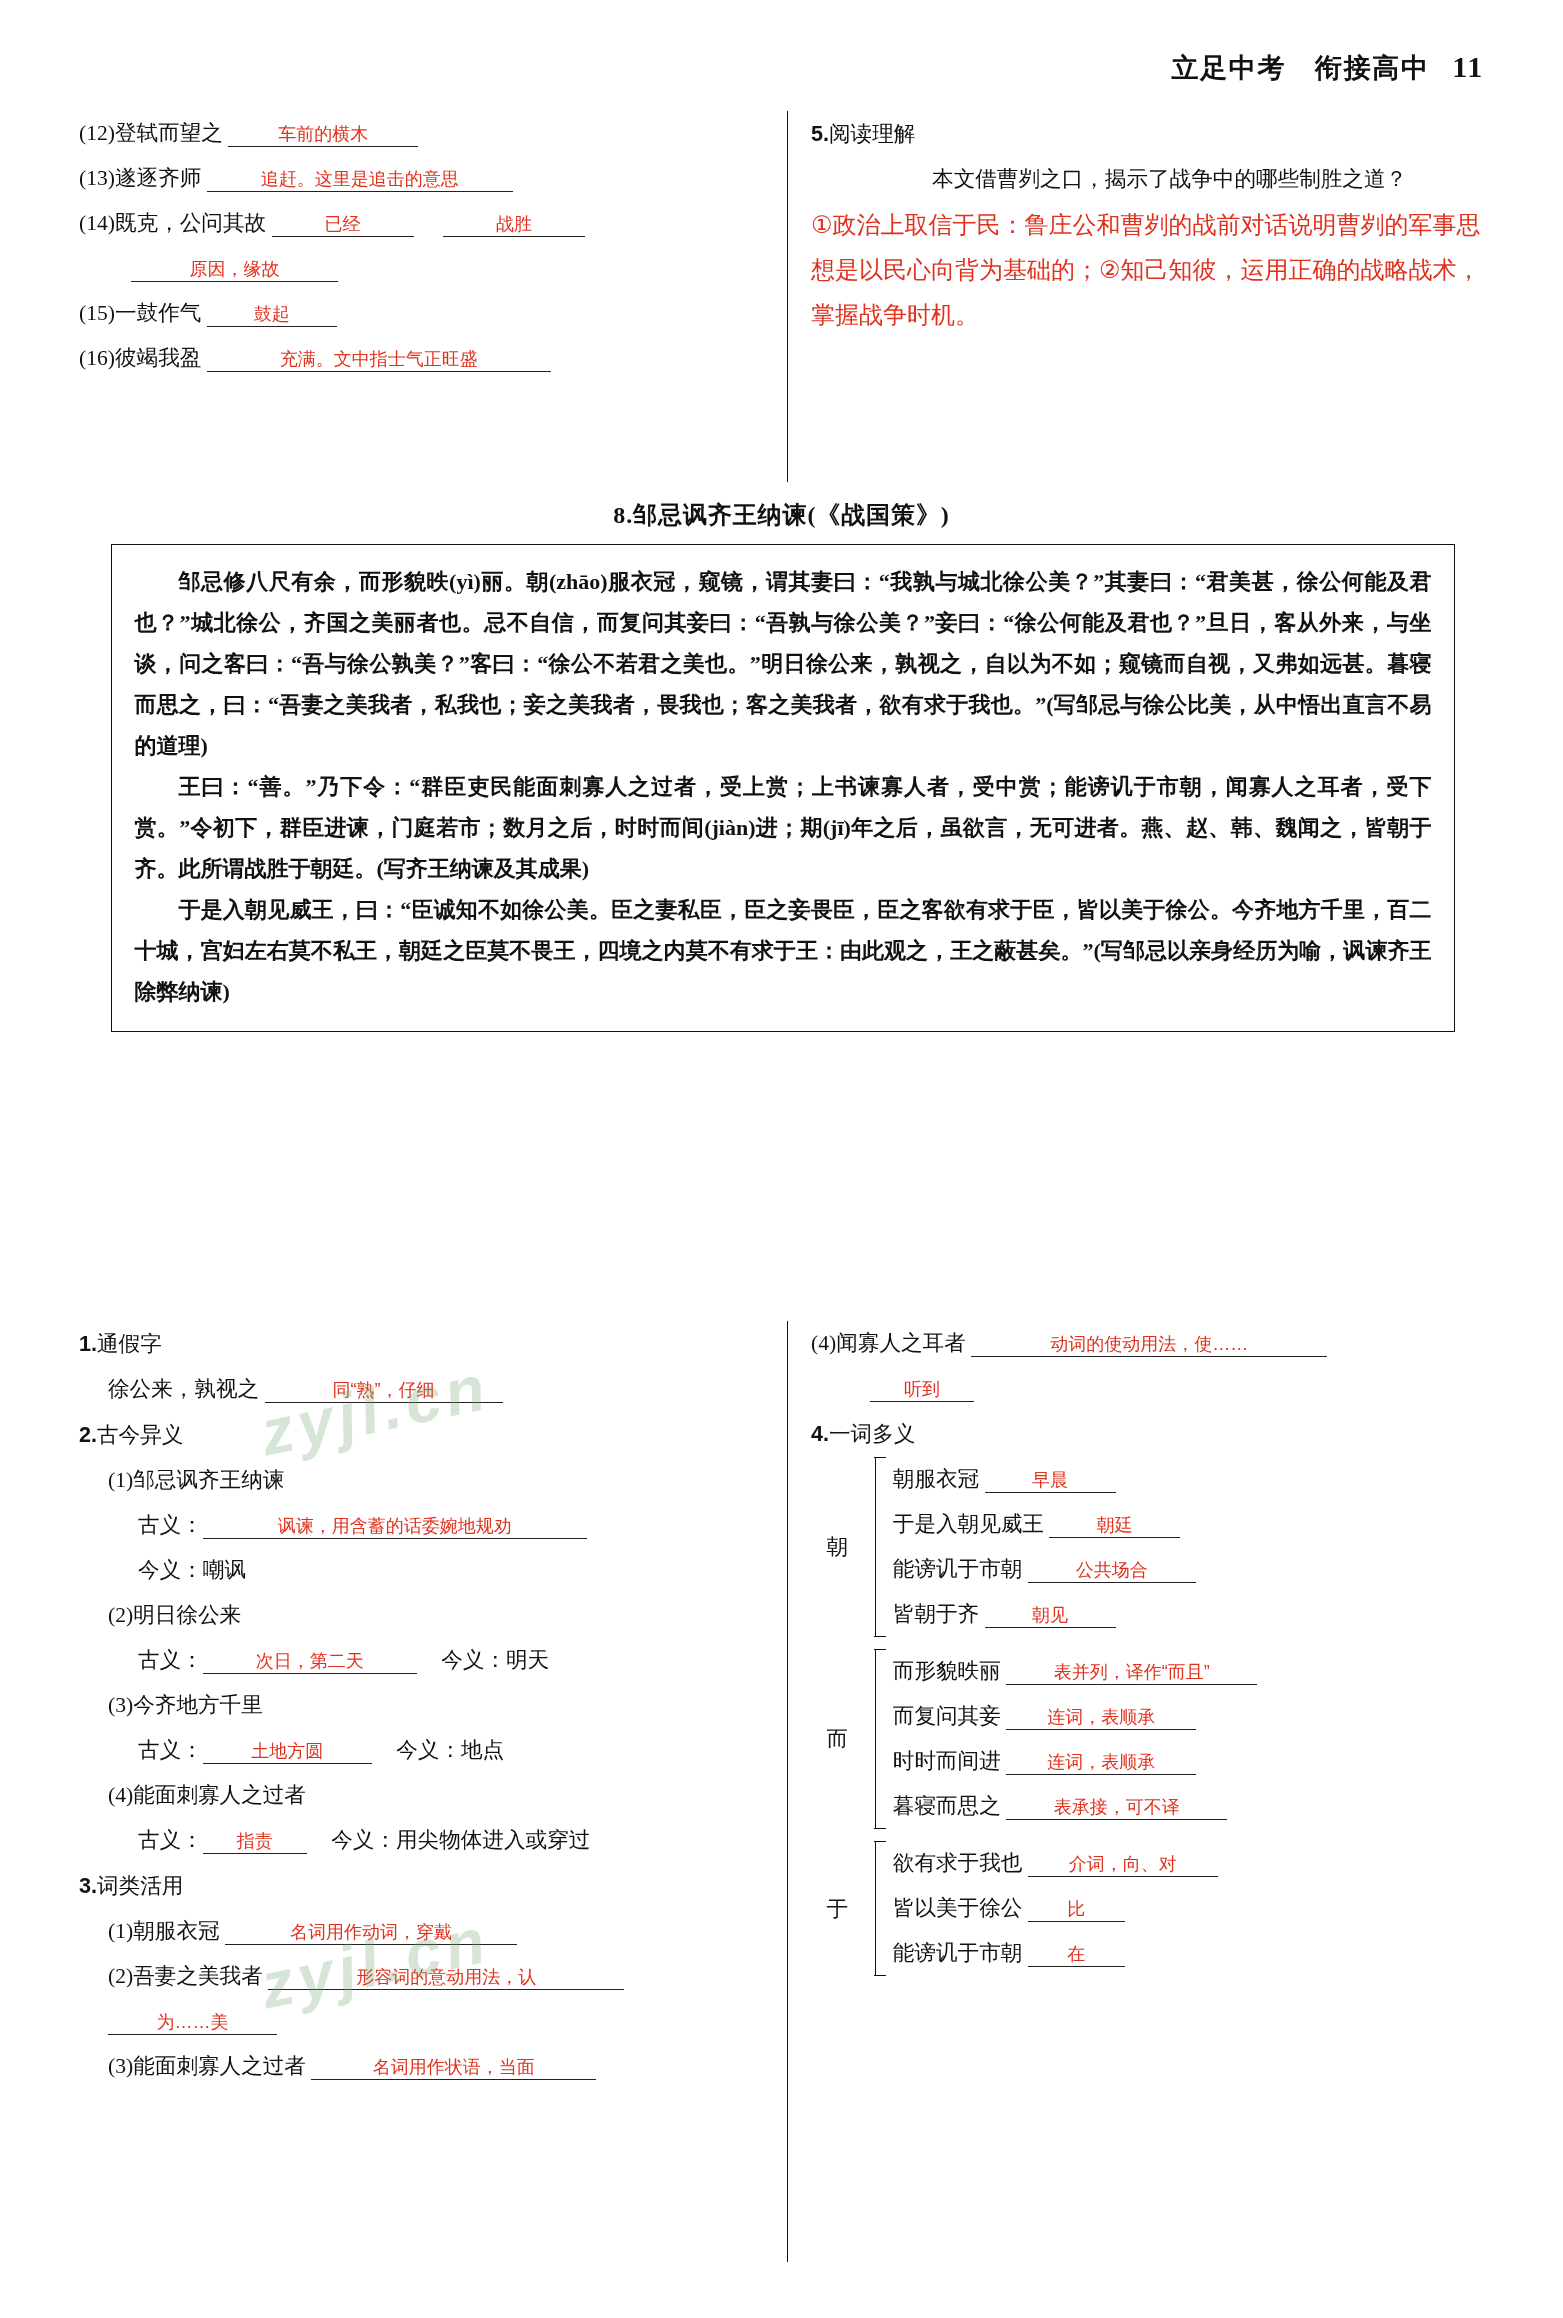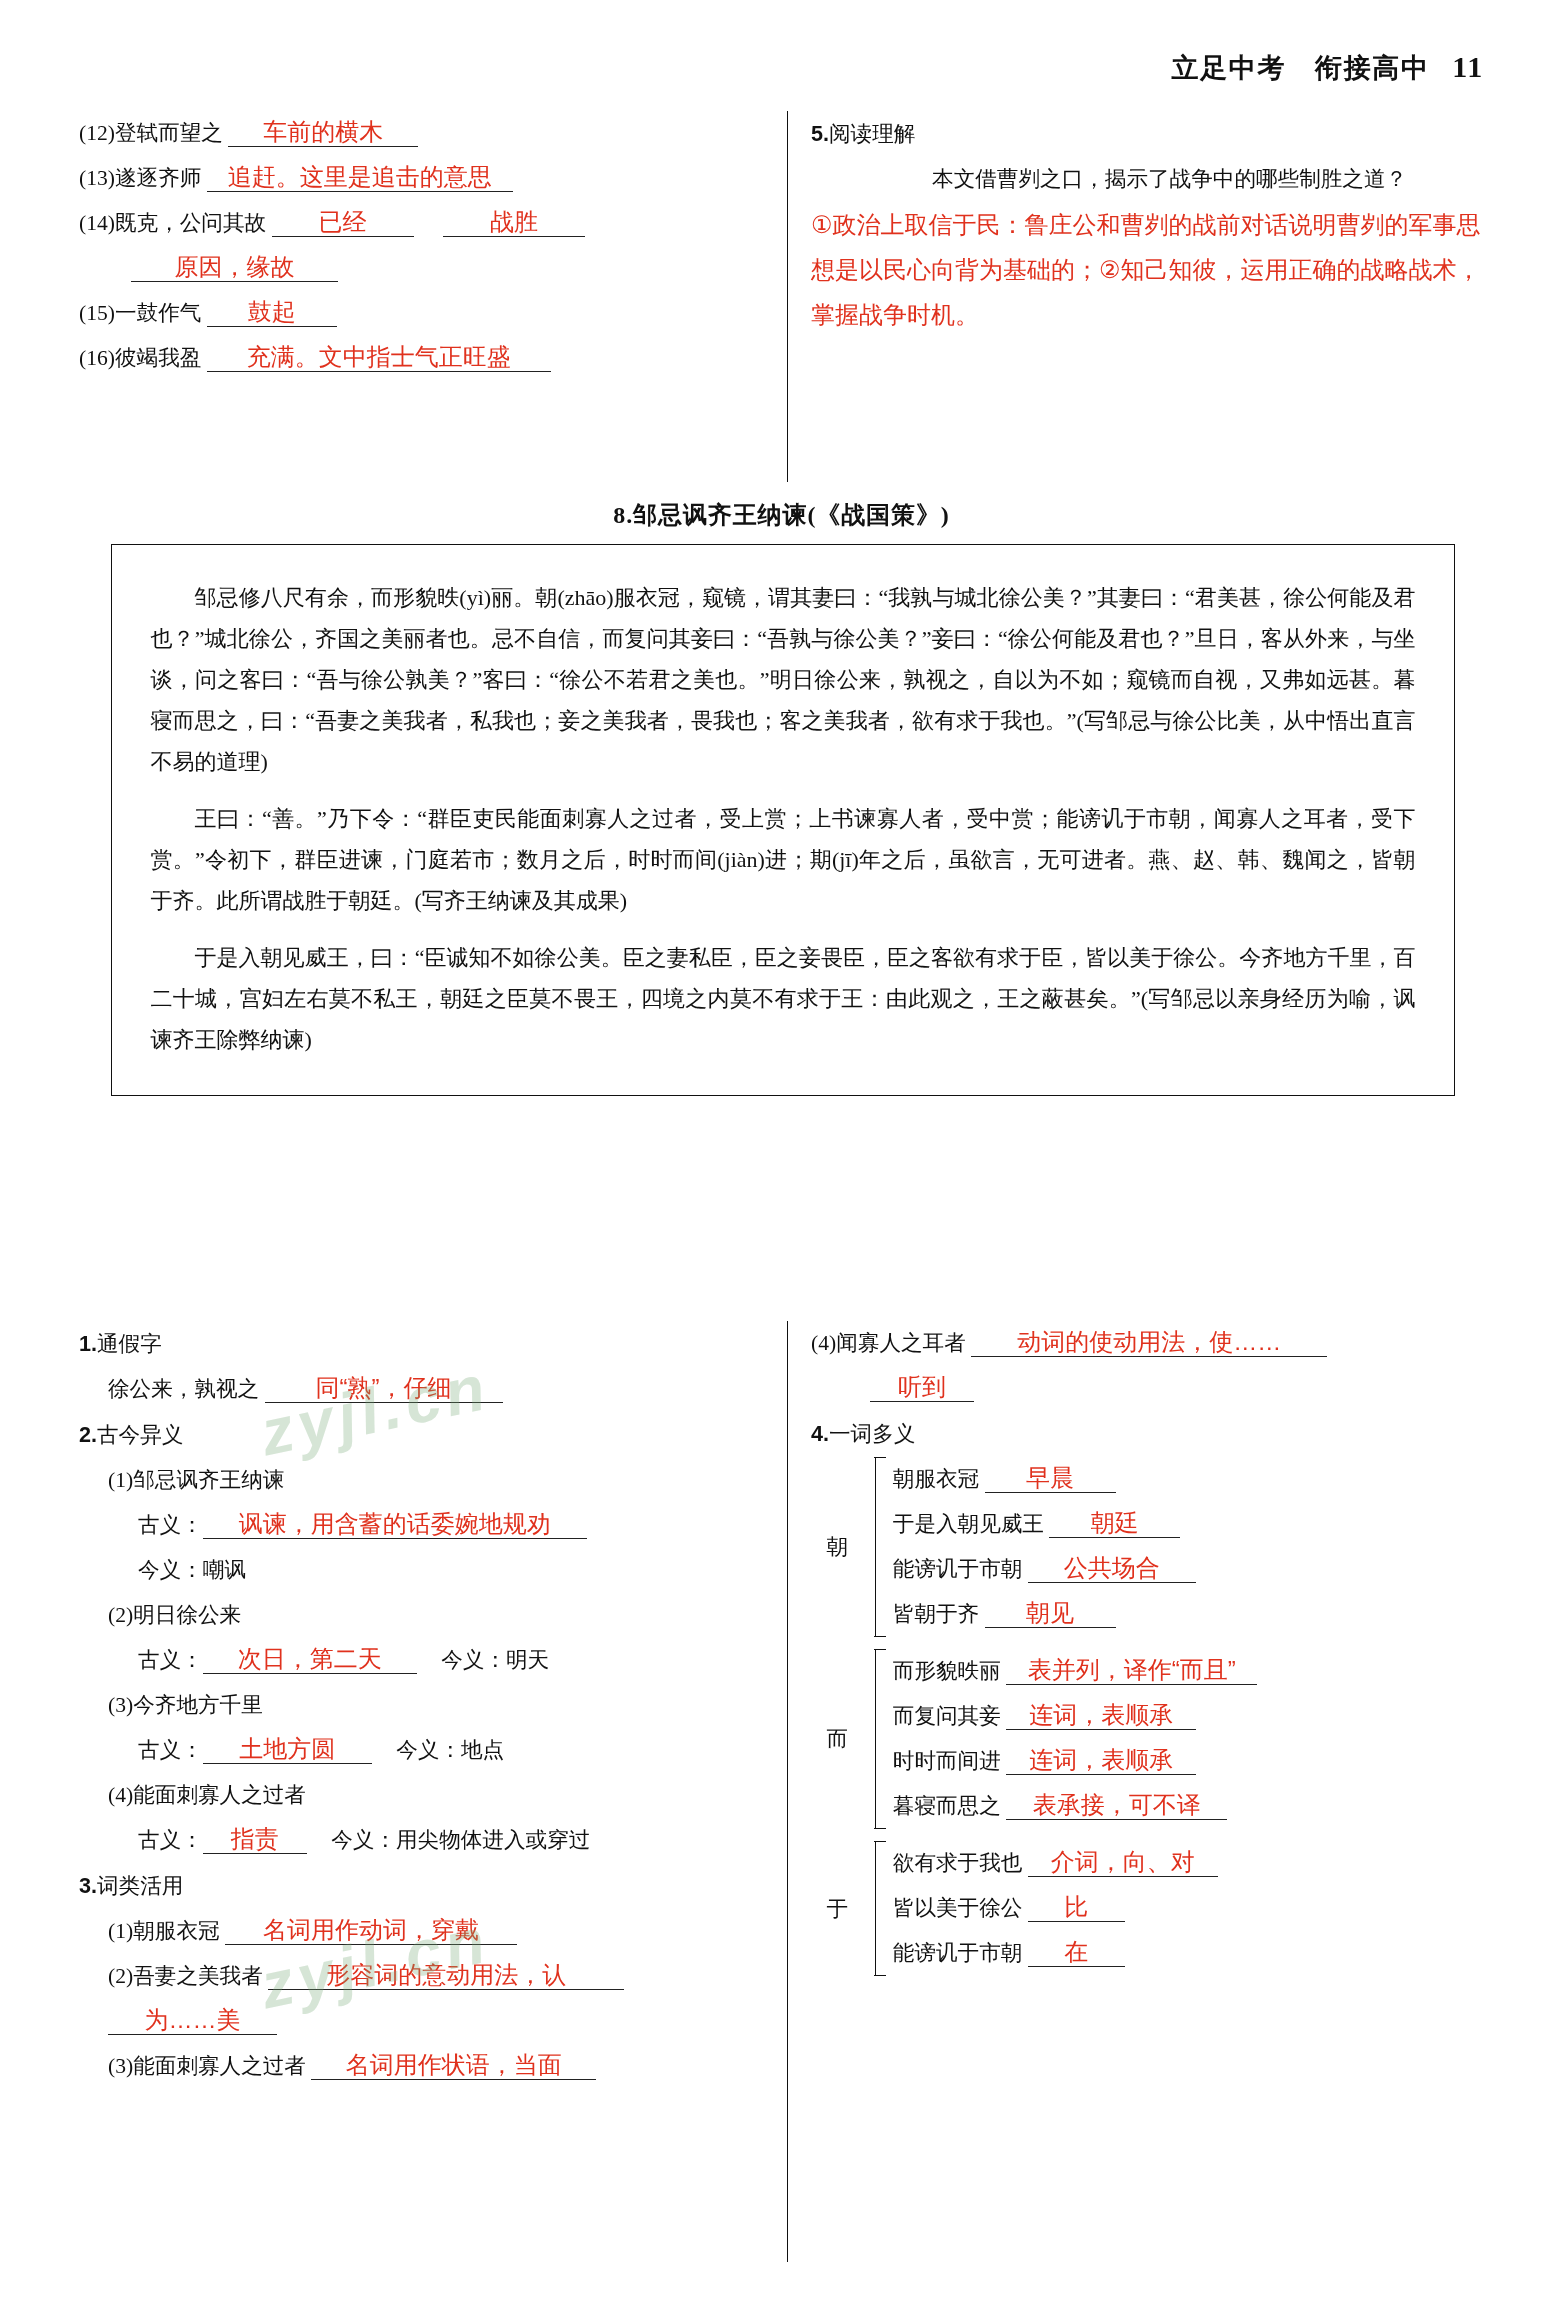--- a/index.html
+++ b/index.html
@@ -31,21 +31,21 @@
   .header .pnum{font-size:30px;margin-left:22.5px;}
 
   
   .blank{
     color:#e0311d;
     border-bottom:1.3px solid #222;
     display:inline-block;
     text-align:center;
     padding:0 3.5px 0.9px 3.5px;
     font-family:"Liberation Sans","DejaVu Sans",sans-serif;
-    font-size:24px;
+    font-size:18px;
     line-height:1.15;
   }
 
   
   .topwrap{
     position:absolute;top:111px;left:79px;width:1406px;height:371px;
   }
   .topleft{
     position:absolute;left:0;top:0;width:682px;
     font-size:21.6px;line-height:45px;
@@ -87,21 +87,21 @@
     font-weight:bold;
     padding:8.6px 0 8.6px 0;
     letter-spacing:1.7px;
   }
   .txtbox .body{
     padding:15.5px 22.5px 19px 22.5px;
     font-size:22px;
     line-height:41px;
     text-align:justify;
   }
-  .txtbox .body p{margin:16px;text-indent:2em;}
+  .txtbox .body p{margin:0;text-indent:2em;font-weight:bold;}
 
   
   .lower{
     position:absolute;left:79px;top:1321px;width:1406px;height:941px;
   }
   .lower .vr{
     position:absolute;left:708px;top:0;width:0;height:941px;
     border-left:1.3px solid #111;
   }
   .lcol{position:absolute;left:0;top:0;width:682px;font-size:21.6px;line-height:45px;}

